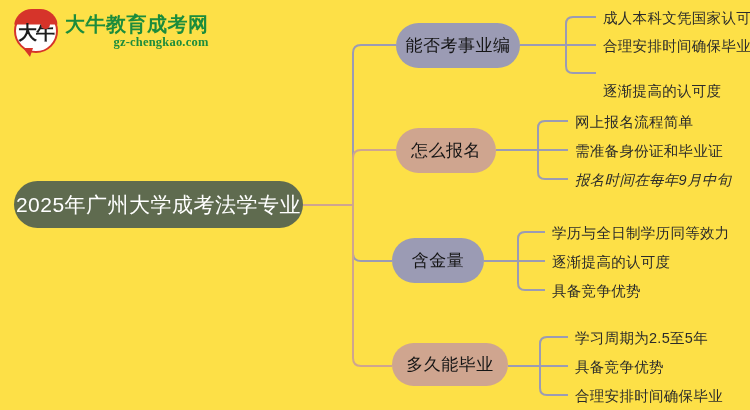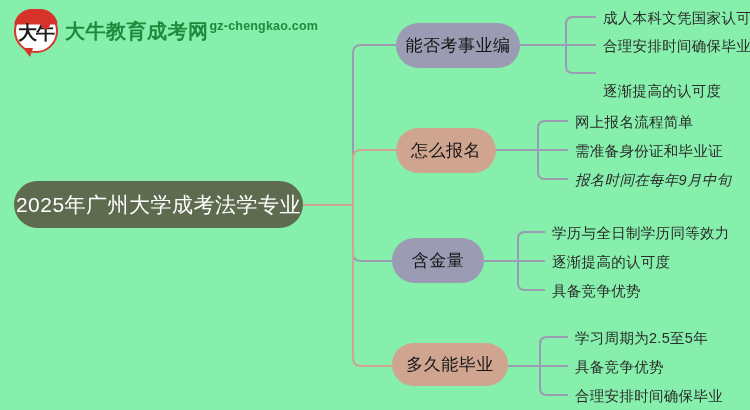--- a/index.html
+++ b/index.html
@@ -5,21 +5,21 @@
   * { box-sizing: border-box; margin: 0; padding: 0; }
   html, body {
     width: 750px; height: 410px;
     overflow: hidden;
     background: #fceee2;
     font-family: "Liberation Sans", "DejaVu Sans", sans-serif;
   }
   #canvas {
     position: relative;
     width: 750px; height: 410px;
-    background: #86efac;
+    background: #fde047;
   }
   #wires {
     position: absolute;
     left: 0; top: 0;
     width: 750px; height: 410px;
     pointer-events: none;
   }
 
   
   .logo-block {
@@ -69,36 +69,37 @@
     transform: translateY(1px);
   }
   .logo-dot {
     position: absolute;
     right: 6px; top: 9px;
     width: 9px; height: 9px;
     border-radius: 50%;
     background: #d6342a;
     z-index: 4;
   }
-  .logo-text { display: flex; flex-direction: row; gap: 1px; }
+  .logo-text { display: flex; flex-direction: column; gap: 1px; align-items: flex-end; }
   .logo-title {
     font-size: 20px;
     font-weight: 700;
     color: #1c8c3c;
     letter-spacing: 0.5px;
     line-height: 1.1;
     white-space: nowrap;
   }
   .logo-url {
     font-size: 12.5px;
     font-weight: 700;
     color: #1c8c3c;
     letter-spacing: 0.2px;
     line-height: 1.1;
     white-space: nowrap;
+    font-family: Liberation Serif, serif;
   }
 
   
   .node {
     position: absolute;
     display: flex;
     align-items: center;
     justify-content: center;
     white-space: nowrap;
     color: #ffffff;

